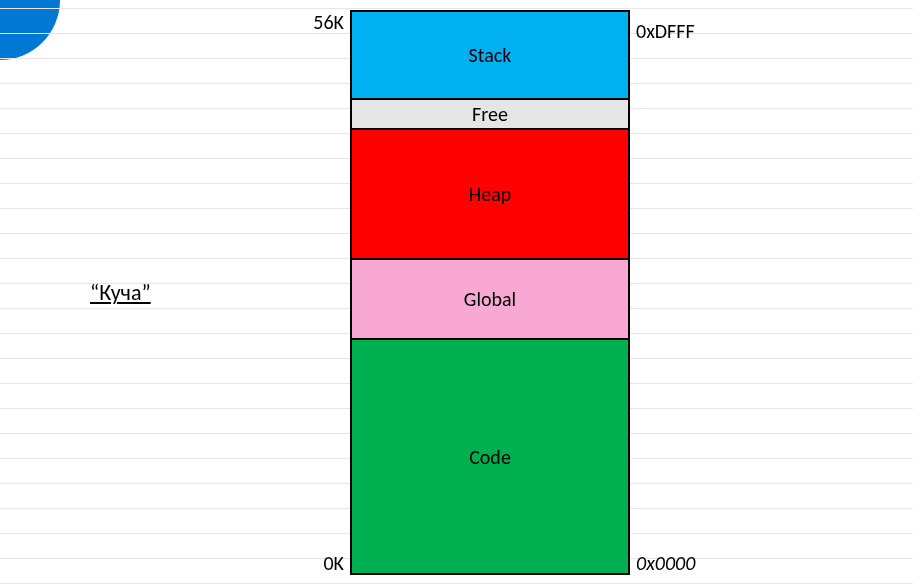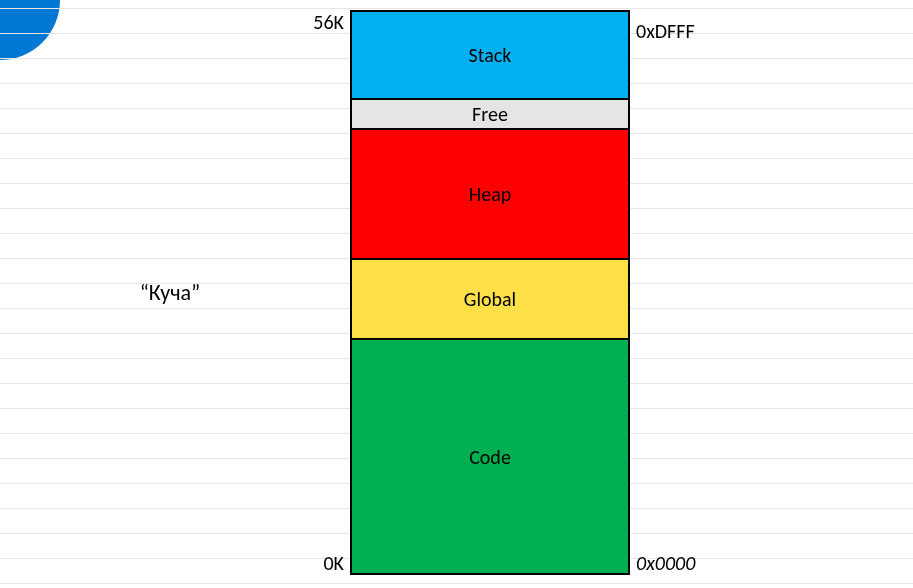--- a/index.html
+++ b/index.html
@@ -40,21 +40,21 @@
   .layout {
     position: absolute;
     top: 10px;
     left: 0;
     width: 100%;
     height: 565px;
     display: flex;
     flex-direction: row;
   }
   .col-left-spacer  { width: 90px; }
-  .col-caption      { width: 160px; display:flex; align-items:center; justify-content:center; }
+  .col-caption      { width: 160px; display:flex; align-items:center; justify-content:flex-start;text-decoration:underline; }
   .col-leftlabels   { width: 100px; position: relative; }
   .col-diagram      { width: 280px; display:flex; flex-direction:column; }
   .col-rightlabels  { width: 150px; position: relative; }
 
   .caption {
     font-size: 22px;
   }
 
   .lbl {
     position: absolute;
@@ -71,21 +71,21 @@
     display: flex;
     align-items: center;
     justify-content: center;
     font-size: 20px;
   }
   .seg + .seg { border-top: none; }
 
   .seg.stack  { background:#00b0f0; flex: 0 0 90px; }
   .seg.free   { background:#e5e5e5; flex: 0 0 30px; }
   .seg.heap   { background:#ff0000; flex: 0 0 130px; }
-  .seg.global { background:#fde047; flex: 0 0 80px; }
+  .seg.global { background:#f9a8d4; flex: 0 0 80px; }
   .seg.code   { background:#00b050; flex: 1 1 auto; }
 </style>
 </head>
 <body>
 
 <div class="accent"></div>
 <div class="grid"></div>
 
 <div class="layout">
   <div class="col-left-spacer"></div>

